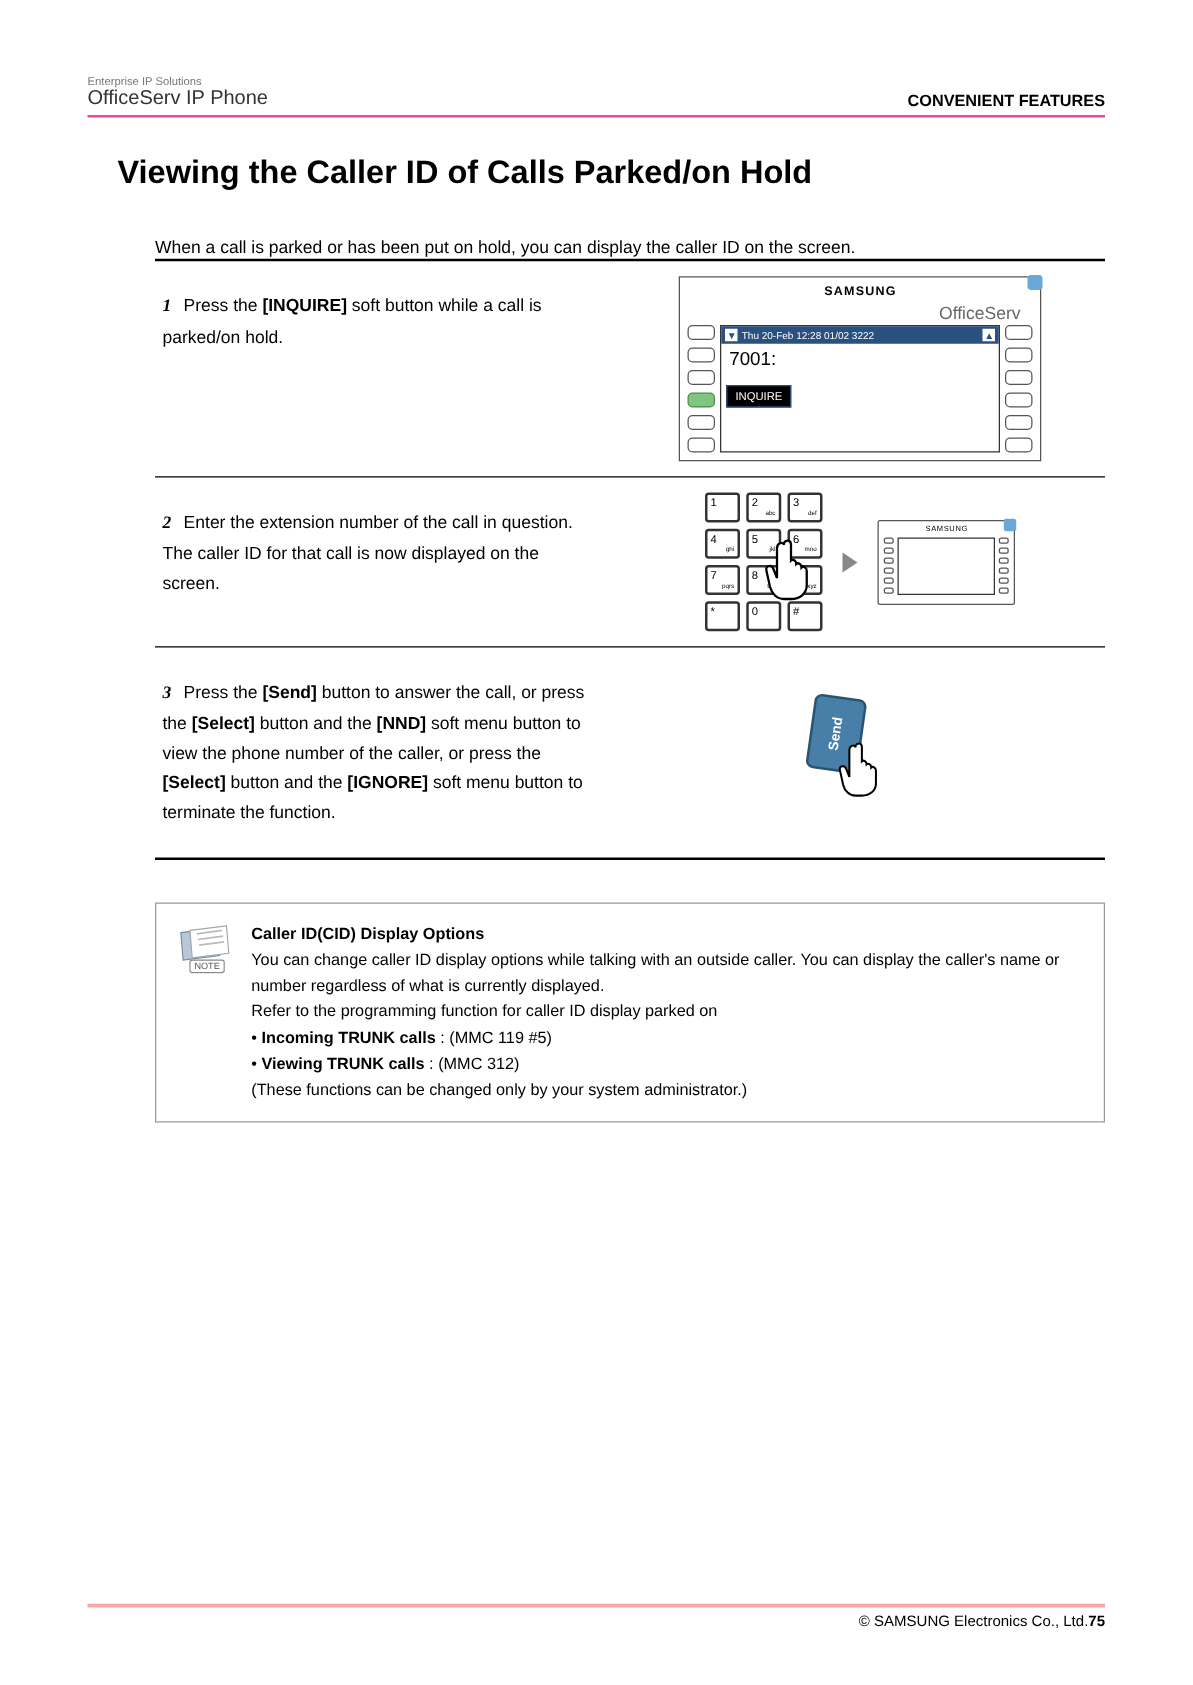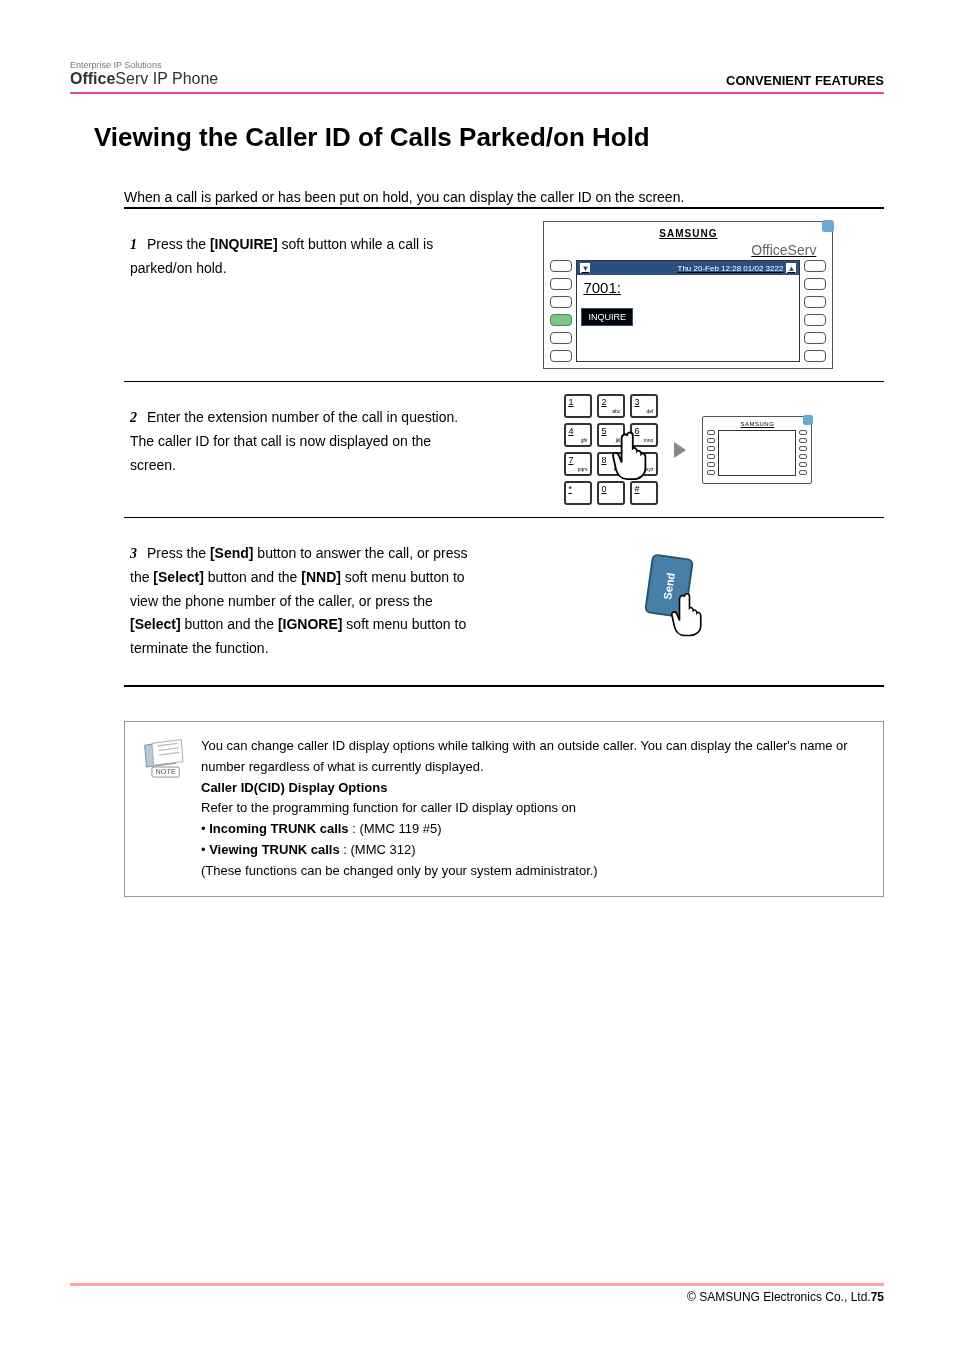--- a/index.html
+++ b/index.html
@@ -2,26 +2,26 @@
 <html><head>
   <meta charset="utf-8">
   <style>
     * { margin: 0; padding: 0; box-sizing: border-box; }
     body { font-family: Arial, sans-serif; width: 954px; height: 1348px; background: #fff; color: #000; position: relative; }
     .page { padding: 60px 70px 40px 70px; }
     .header-bar { display: flex; justify-content: space-between; align-items: flex-end; border-bottom: 2px solid #ec4899; padding-bottom: 4px; margin-bottom: 28px; }
     .logo-block { display: flex; flex-direction: column; }
     .logo-sub { font-size: 9px; color: #777; }
     .logo-main { font-size: 16px; color: #333; }
-    .logo-main b { font-weight: 700; }
+    .logo-main b { font-weight: 400; }
     .header-right { font-size: 13px; font-weight: bold; }
     .main-title { font-size: 26px; font-weight: bold; margin-left: 24px; margin-bottom: 36px; }
     .row { display: flex; }
     .row-left { width: 394px; padding: 24px 20px 24px 6px; font-size: 14px; line-height: 1.7; }
-    .row-right { width: 420px; display: flex; align-items: center; justify-content: center; padding: 12px 0; text-decoration: underline; }
+    .row-right { width: 420px; display: flex; align-items: center; justify-content: center; padding: 12px 0; }
     .divider { border-top: 1px solid #000; margin: 0; }
     .thick-divider { border-top: 2px solid #000; margin: 0; }
     .step-num { font-style: italic; font-weight: bold; font-family: Georgia, 'Times New Roman', serif; margin-right: 6px; }
     .bracket { font-weight: bold; }
     
     
     .phone1 { width: 290px; background: #fff; border: 1px solid #555; position: relative; padding: 6px; }
     .phone1::before { content: ''; position: absolute; top: -2px; right: -2px; width: 12px; height: 12px; background: #6aa8d8; border-radius: 3px; }
     .p1-title { text-align: center; font-size: 10px; font-weight: bold; letter-spacing: 1px; margin-bottom: 3px; }
     .p1-subtitle { text-align: right; font-size: 14px; color: #666; margin-bottom: 2px; padding-right: 10px; }
@@ -100,21 +100,21 @@
               <span class="side-btn"></span>
                 <span class="side-btn"></span>
                 <span class="side-btn"></span>
                 <span class="side-btn green"></span>
                 <span class="side-btn"></span>
                 <span class="side-btn"></span>
             </div>
             <div class="p1-screen">
               <div class="p1-topbar">
                 <span class="arrow">▼</span>
-                <span style="flex:1;text-align:right;">Thu 20-Feb 12:28  01/02       3222</span>
+                <span style="flex:1;">Thu 20-Feb 12:28  01/02       3222</span>
                 <span class="arrow">▲</span>
               </div>
               <div class="p1-line1">7001:</div>
               <div style="height:6px;"></div>
               <span class="p1-inquire-box">INQUIRE</span>
             </div>
             <div class="p1-sidebtns">
               <span class="side-btn"></span>
                 <span class="side-btn"></span>
                 <span class="side-btn"></span>
@@ -206,23 +206,23 @@
           <path d="M6 10 L38 6 L40 30 L8 34 Z" fill="#b8c8d8" stroke="#7a8a9a" stroke-width="1"></path>
           <path d="M14 8 L46 4 L48 28 L16 32 Z" fill="#fff" stroke="#9aa" stroke-width="1"></path>
           <line x1="20" y1="11" x2="42" y2="8" stroke="#bbb" stroke-width="1.5"></line>
           <line x1="21" y1="16" x2="43" y2="13" stroke="#bbb" stroke-width="1.5"></line>
           <line x1="22" y1="21" x2="44" y2="18" stroke="#bbb" stroke-width="1.5"></line>
           <rect x="14" y="34" width="30" height="11" rx="2" fill="#fff" stroke="#888"></rect>
           <text x="29" y="42" text-anchor="middle" font-size="8" fill="#555" font-family="Arial">NOTE</text>
         </svg>
       </div>
       <div class="note-content">
+        <div><b>Caller ID(CID) Display Options</b></div>
         <div>You can change caller ID display options while talking with an outside caller. You can display the caller's name or number regardless of what is currently displayed.</div>
-        <div><b>Caller ID(CID) Display Options</b></div>
-        <div>Refer to the programming function for caller ID display options on</div>
+        <div>Refer to the programming function for caller ID display parked on</div>
         <div>• <b>Incoming TRUNK calls</b><span> : (MMC 119 #5)</span></div>
         <div>• <b>Viewing TRUNK calls</b><span> : (MMC 312)</span></div>
         <div>(These functions can be changed only by your system administrator.)</div>
       </div>
     </div>
   </div>
 </div>
 
 <div class="footer">
   <span>© SAMSUNG Electronics Co., Ltd.</span>

